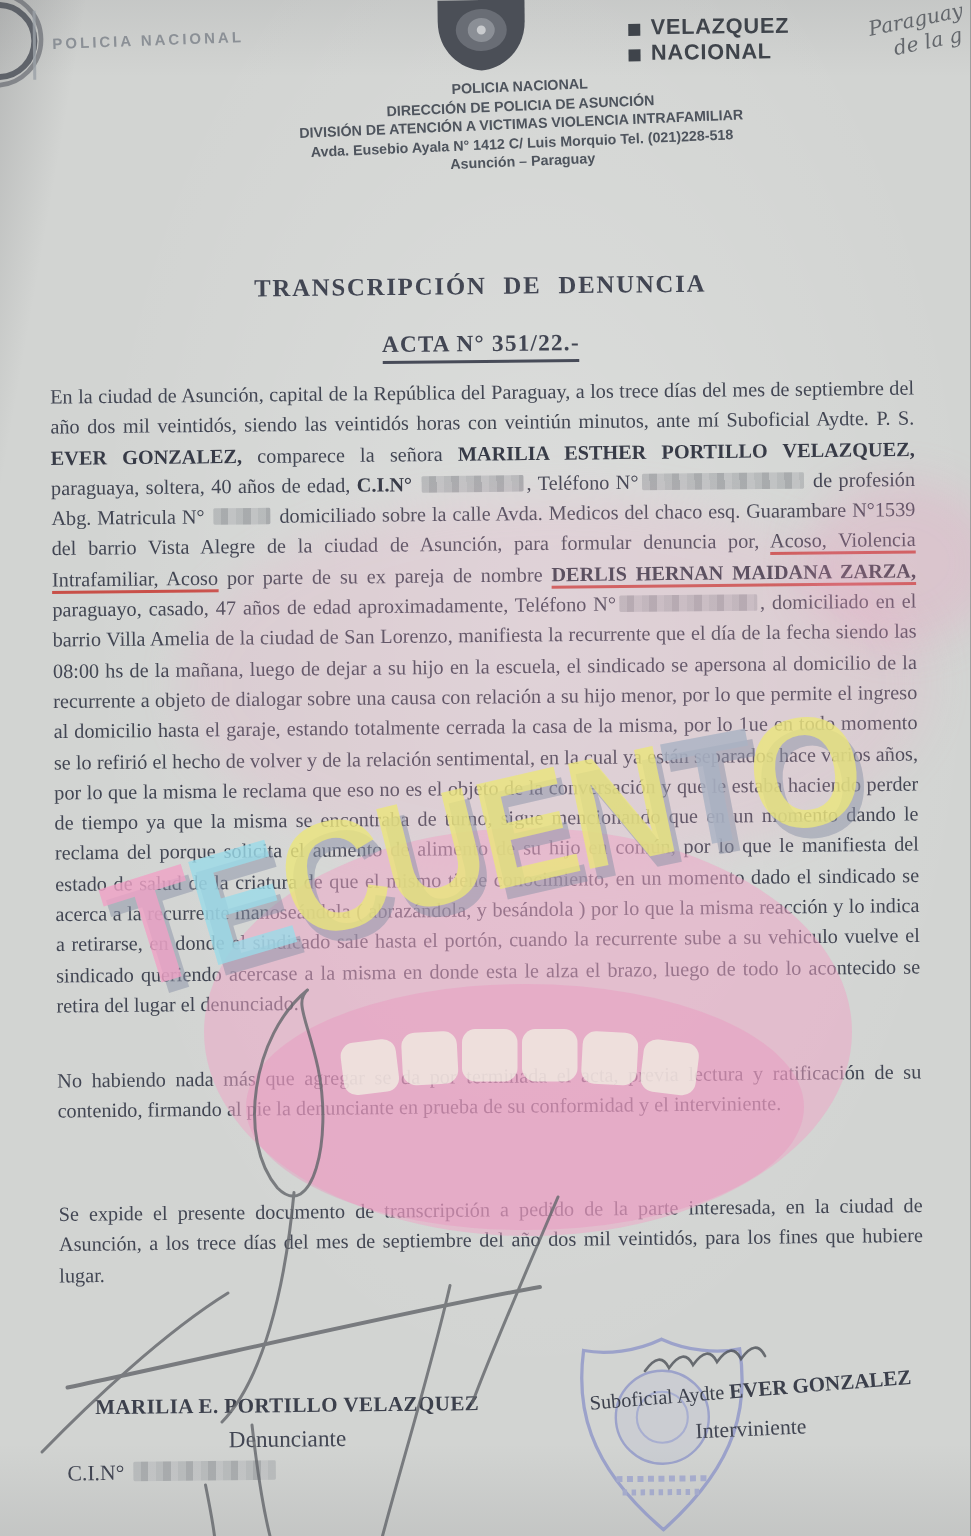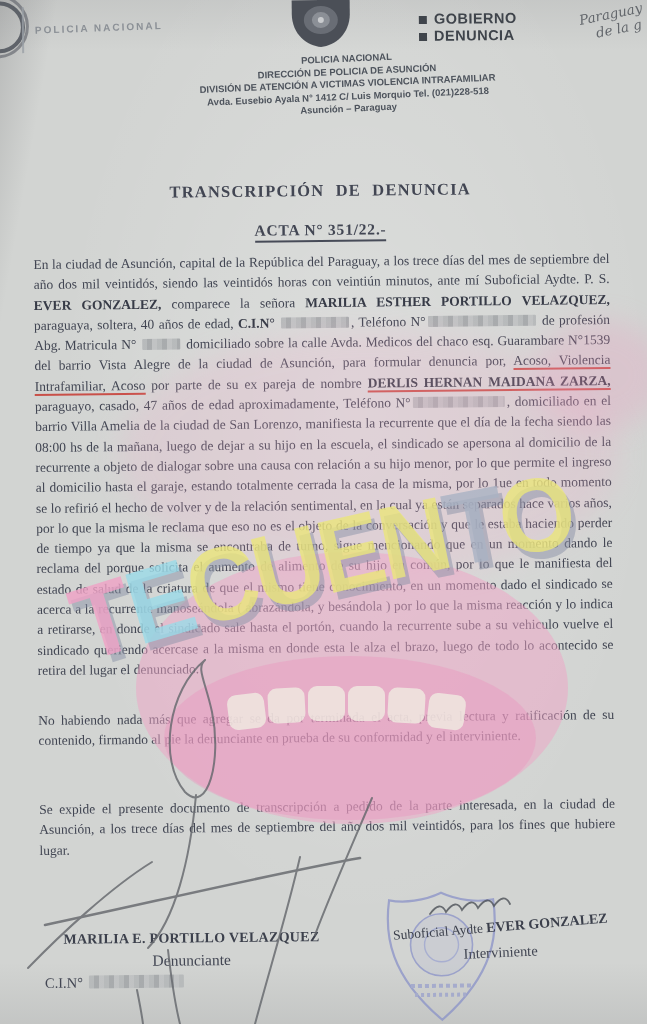--- a/index.html
+++ b/index.html
@@ -77,25 +77,25 @@
     <svg class="hdr-badge" width="64" height="48" viewBox="0 0 64 48">
       <path d="M3 0 L61 0 L61 14 C61 34 46 46 32 47 C18 46 3 34 3 14 Z" fill="#4b4f57"></path>
       <ellipse cx="32" cy="20" rx="17" ry="14" fill="#696d75"></ellipse>
       <ellipse cx="32" cy="20" rx="9" ry="8" fill="#8b8f96"></ellipse>
       <circle cx="32" cy="20" r="3" fill="#c9cbce"></circle>
     </svg>
 
     <div class="hdr-gob">
       <div class="row">
           <span class="sq"></span>
-          <span>GOBIERNO</span>
+          <span>VELAZQUEZ</span>
         </div>
       <div class="row">
           <span class="sq"></span>
-          <span>DENUNCIA</span>
+          <span>NACIONAL</span>
         </div>
     </div>
 
     <div class="hdr-hand">
       <div>Paraguay</div>
       <div style="padding-left:14px">de la g</div>
     </div>
 
     <div class="hdr-org">
       <div>POLICIA NACIONAL</div>

